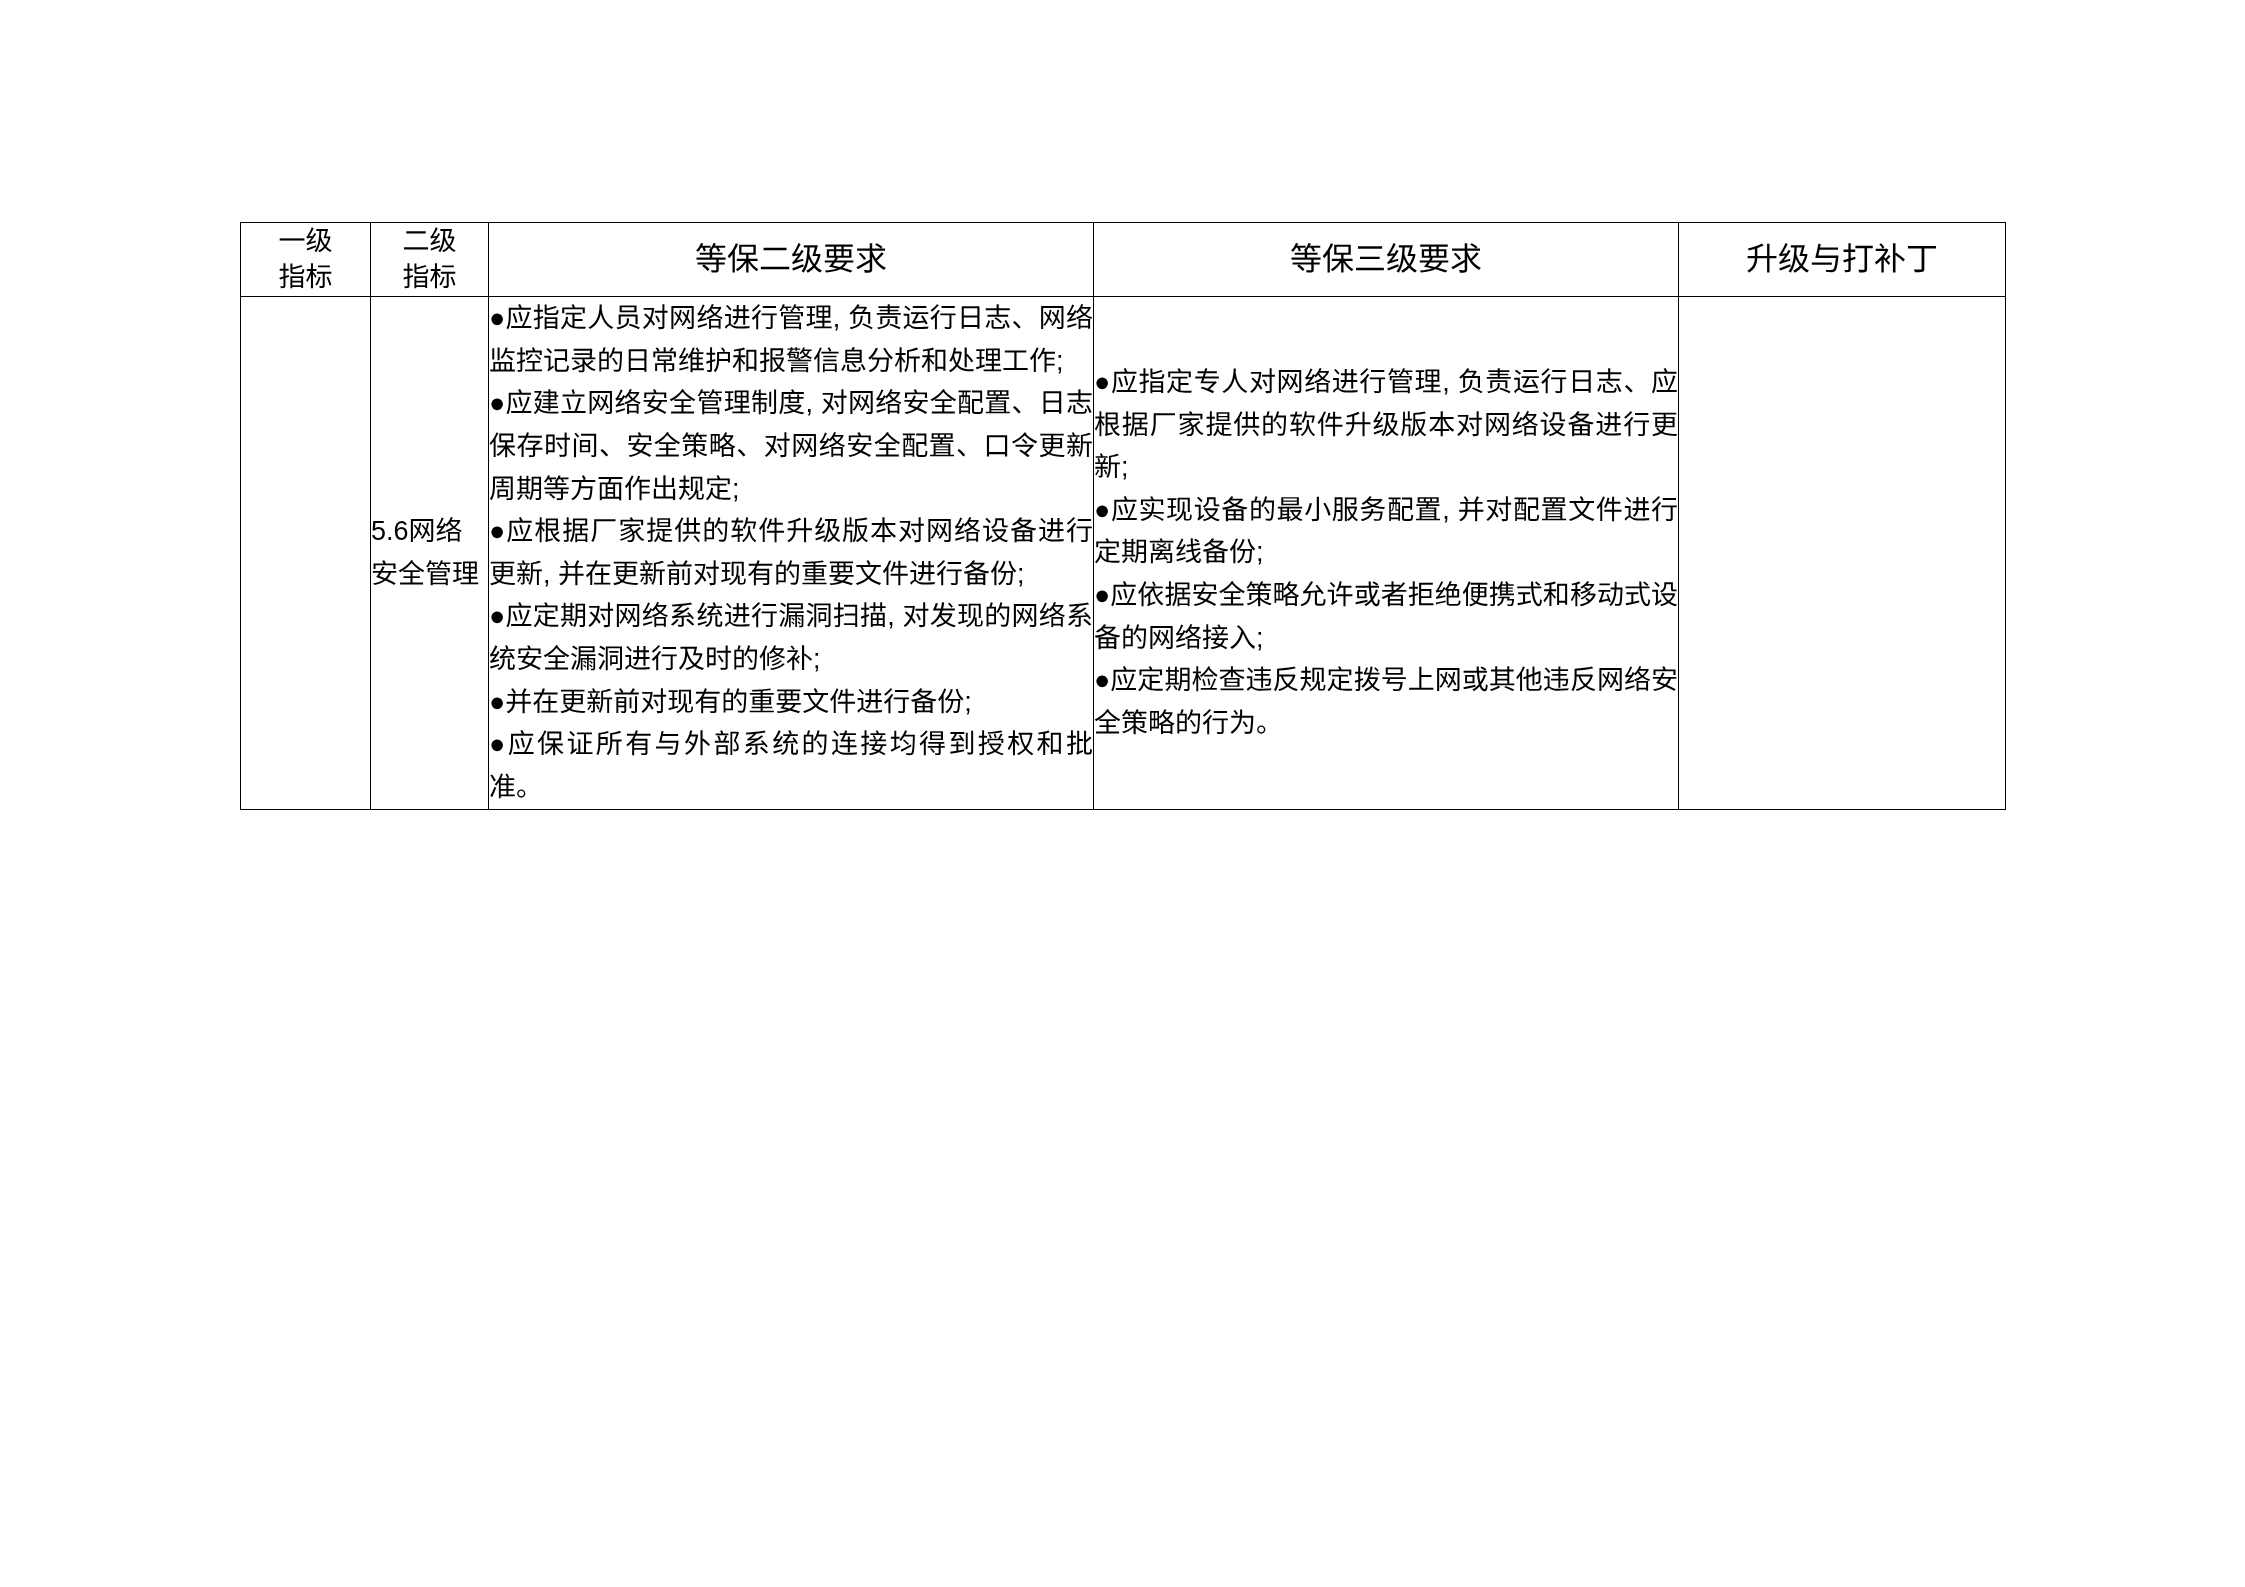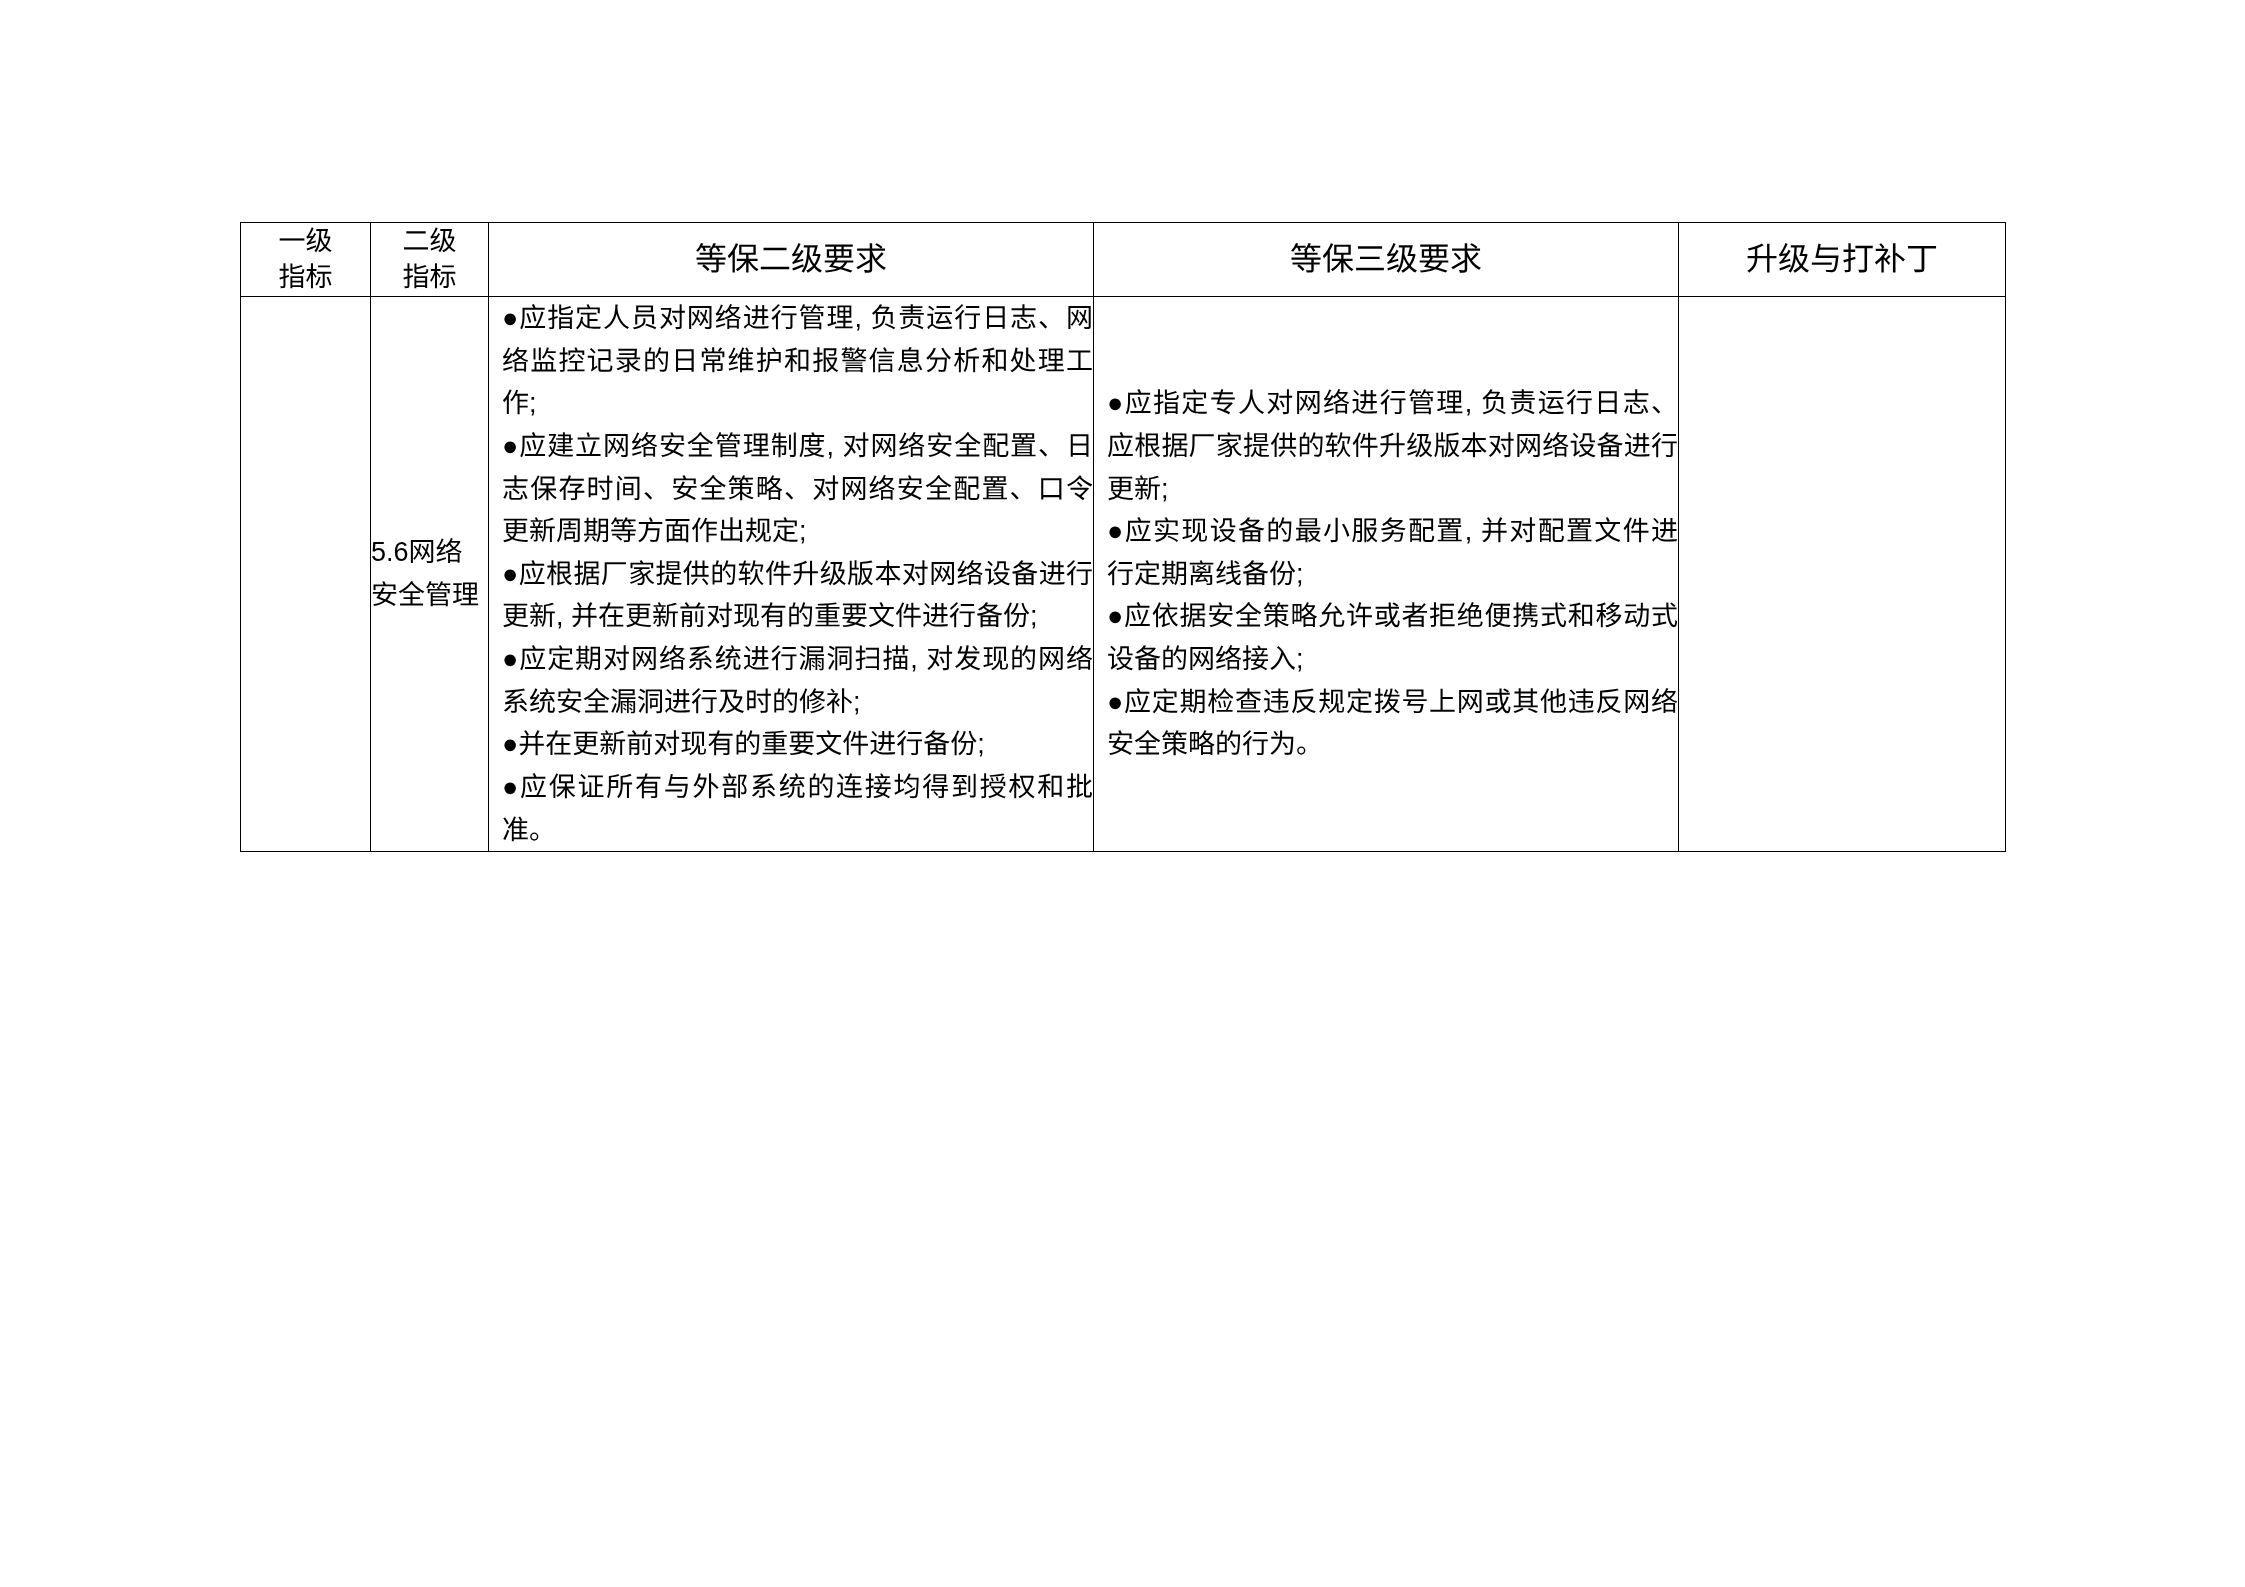--- a/index.html
+++ b/index.html
@@ -72,21 +72,20 @@
     margin-left: 48px;
   }
   .cell-req {
     padding: 16px 14px 16px 16px;
     vertical-align: middle;
     text-align: justify;
     text-justify: inter-ideograph;
   }
   .cell-req.mid {
     vertical-align: middle;
-    padding-left: 13px;
   }
   .req-list {
     margin: 0;
     padding: 0;
     list-style: none;
   }
   .req-list li {
     margin: 0;
     padding: 0;
     text-indent: 0;

